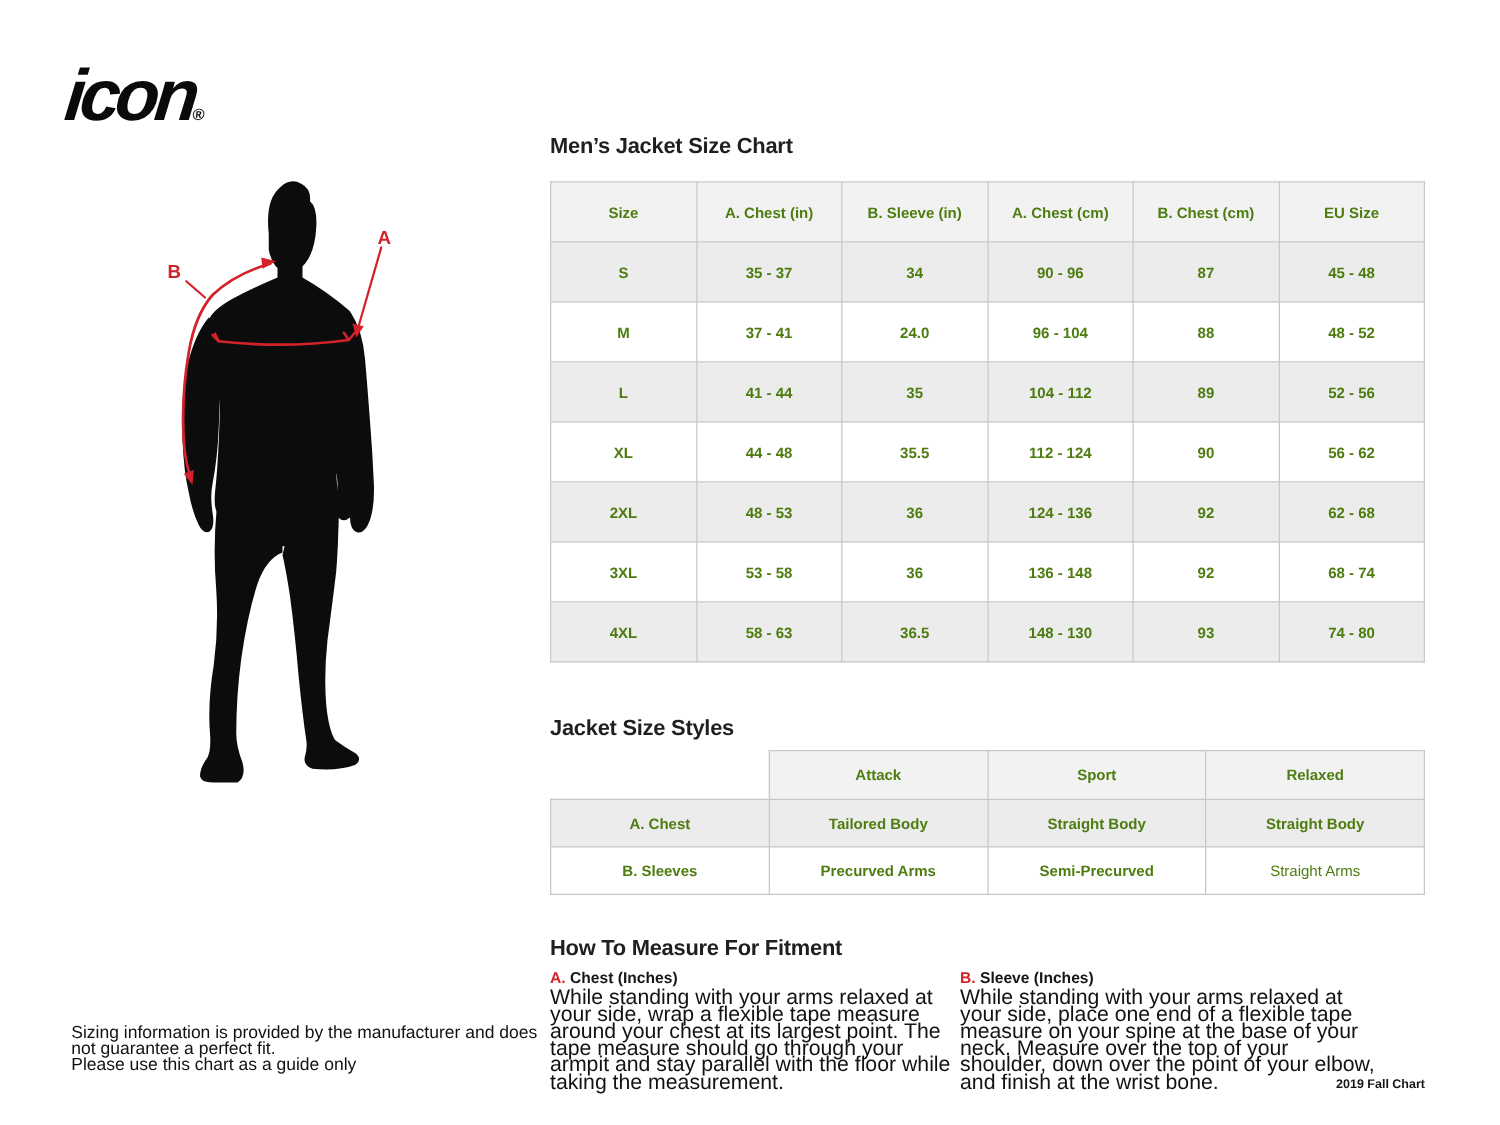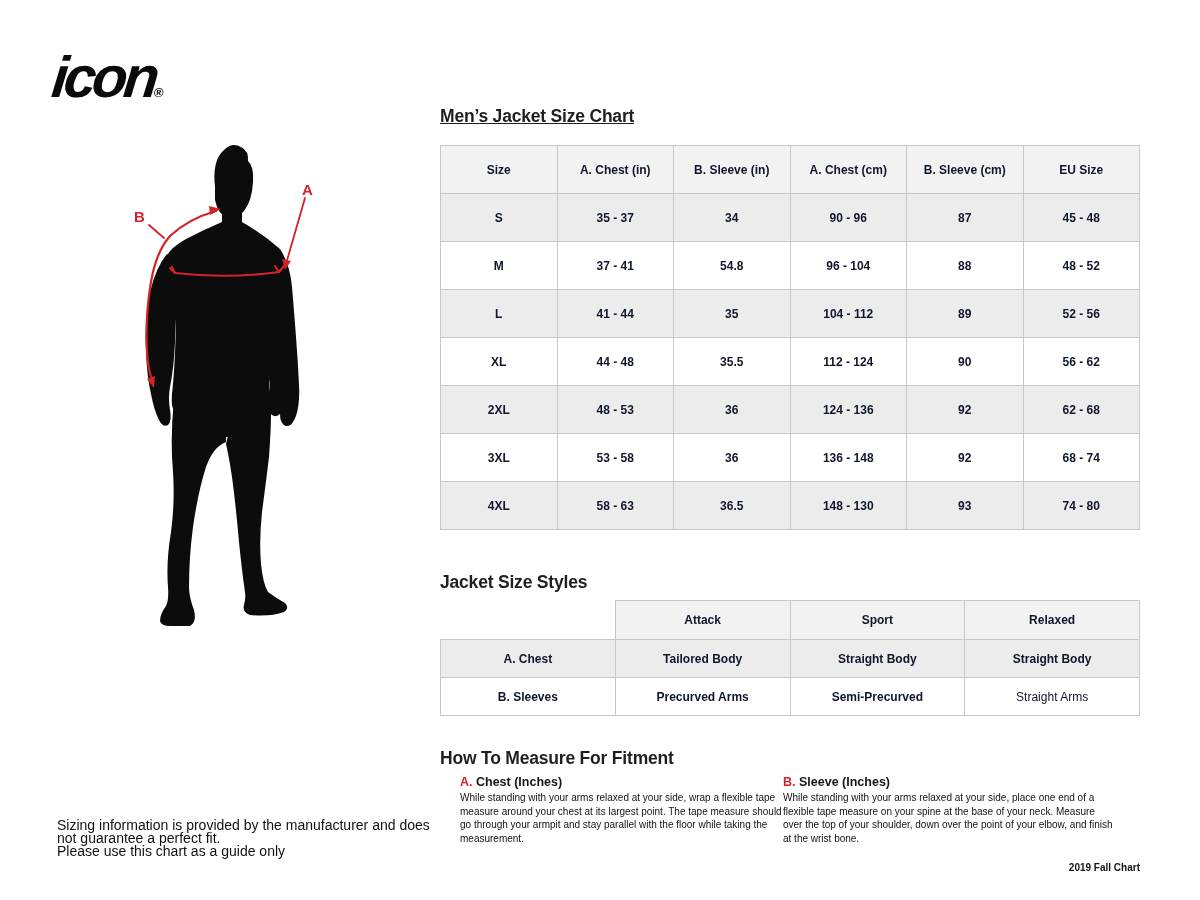--- a/index.html
+++ b/index.html
@@ -21,49 +21,49 @@
 
   
   .figure-wrap { position:absolute; left:118px; top:140px; width:290px; height:510px; }
   .figure-wrap svg { display:block; width:100%; height:100%; }
 
   
   .section-title {
     position:absolute; left:440px; font-size:17.5px; font-weight:bold;
     color:#1f1f1f; letter-spacing:-0.2px; white-space:nowrap;
   }
-  #title-main    { top:106px;text-decoration:underline; }
+  #title-main    { top:106px; }
   #title-styles  { top:544px;margin-top:28px; }
   #title-measure { top:748px; }
 
   
   table { border-collapse:collapse; table-layout:fixed; }
   th, td {
     border:1px solid #c7c7c7; text-align:center; vertical-align:middle;
-    font-size:12px; font-weight:bold; color:#0f172a;
+    font-size:12px; font-weight:bold; color:#4d7c0f;
   }
   .size-table { position:absolute; left:440px; top:145px; width:700px; }
   .size-table th { height:48px; background:#f2f2f2; }
   .size-table td { height:48px; background:#ffffff; }
   .size-table tbody tr:nth-child(odd) td { background:#ececec; }
 
   .style-table { position:absolute; left:440px; top:600px; width:700px; }
   .style-table th { height:39px; background:#f2f2f2;margin-top:28px; }
   .style-table td { height:38px; background:#ffffff; }
   .style-table thead th:first-child { background:transparent; border:none; }
   .style-table tbody tr:nth-child(1) td { background:#ececec;text-align:center; }
   .style-table tbody tr:nth-child(2) td:nth-child(4) { font-weight:normal; }
 
   
   .measure-col { position:absolute; top:775px; }
-  #measure-col-a { left:460px; width:322px; }
-  #measure-col-b { left:768px; width:334px;margin-left:15px; }
+  #measure-col-a { left:440px; width:322px; }
+  #measure-col-b { left:768px; width:334px; }
   .measure-label { font-size:12.5px; font-weight:bold; color:#161616; margin-bottom:2px; }
   .measure-label .prefix { color:#d2232a; }
-  .measure-body { font-size:10px; line-height:13.6px; color:#121212; }
+  .measure-body { font-size:17px; line-height:13.6px; color:#121212; }
 
   
   .disclaimer {
     position:absolute; left:57px; top:819px; width:380px;
     font-size:14px; line-height:13px; color:#111111;
   }
   .footer-right {
     position:absolute; left:940px; top:862px; width:200px; text-align:right;
     font-size:10px; font-weight:bold; color:#141414;
   }
@@ -114,37 +114,37 @@
   </div>
 
   <div id="title-main" class="section-title">Men’s Jacket Size Chart</div>
   <table class="size-table">
       <thead>
         <tr>
           <th>Size</th>
           <th>A. Chest (in)</th>
           <th>B. Sleeve (in)</th>
           <th>A. Chest (cm)</th>
-          <th>B. Sleeve (cm)</th>
+          <th>B. Chest (cm)</th>
           <th>EU Size</th>
         </tr>
       </thead>
       <tbody>
         <tr>
           <td>S</td>
           <td>35 - 37</td>
           <td>34</td>
           <td>90 - 96</td>
           <td>87</td>
           <td>45 - 48</td>
         </tr>
         <tr>
           <td>M</td>
           <td>37 - 41</td>
-          <td>54.8</td>
+          <td>24.0</td>
           <td>96 - 104</td>
           <td>88</td>
           <td>48 - 52</td>
         </tr>
         <tr>
           <td>L</td>
           <td>41 - 44</td>
           <td>35</td>
           <td>104 - 112</td>
           <td>89</td>

